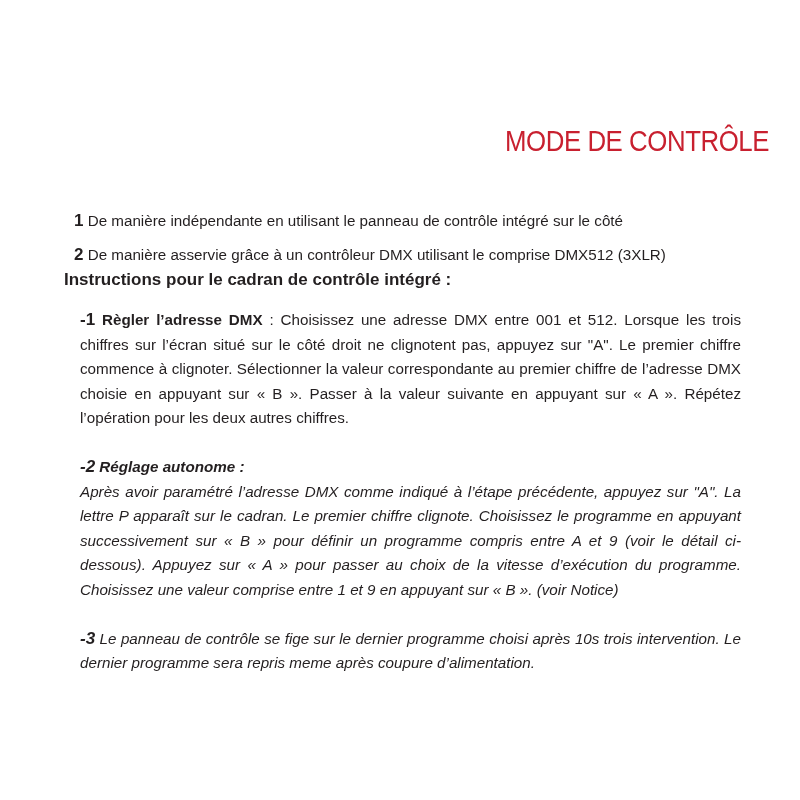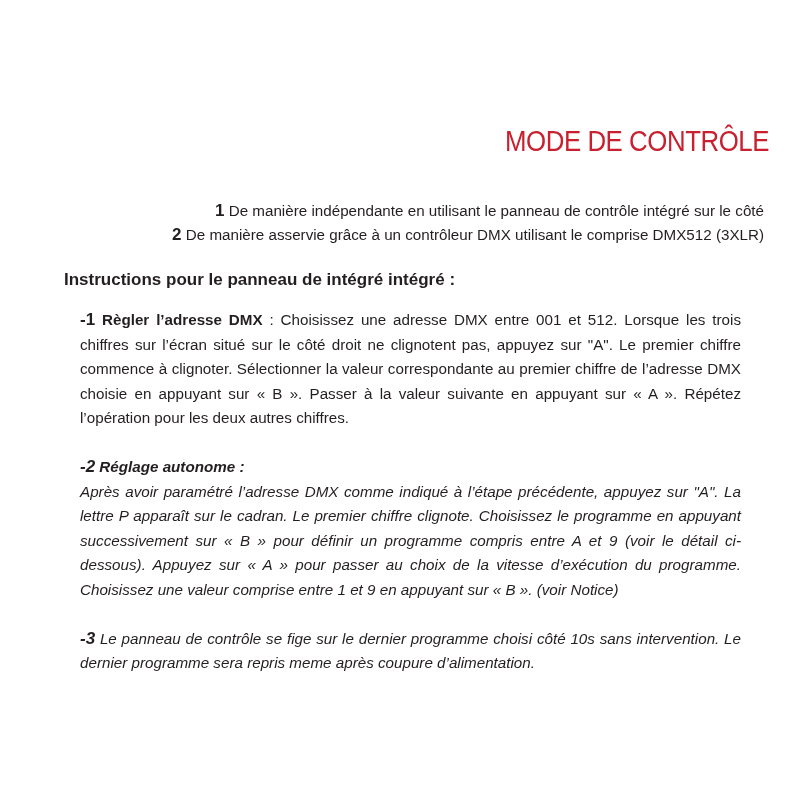--- a/index.html
+++ b/index.html
@@ -30,21 +30,21 @@
       white-space: nowrap;
     }
     .modes {
       position: absolute;
       top: 199px;
       left: 64px;
       width: 700px;
       font-size: 15.2px;
       line-height: 24px;
     }
-    .modes p { margin: 0; white-space: nowrap; text-align: right; }
+    .modes p { margin: 10px; white-space: nowrap; }
     .num { font-weight: bold; font-size: 17px; }
     .instructions {
       position: absolute;
       top: 268px;
       left: 64px;
       width: 693px;
       font-size: 15.2px;
       line-height: 24.6px;
     }
     .instructions h2 {
@@ -65,20 +65,20 @@
 <body>
 
 <h1 class="title">MODE DE CONTRÔLE</h1>
 
 <div class="modes">
   <p><span class="num">1</span><span> De manière indépendante en utilisant le panneau de contrôle intégré sur le côté</span></p>
   <p><span class="num">2</span><span> De manière asservie grâce à un contrôleur DMX utilisant le comprise DMX512 (3XLR)</span></p>
 </div>
 
 <div class="instructions">
-  <h2>Instructions pour le panneau de intégré intégré :</h2>
+  <h2>Instructions pour le cadran de contrôle intégré :</h2>
 
   <p class="step"><span class="step-num">-1</span><span class="step-title"> Règler l’adresse DMX</span><span> : Choisissez une adresse DMX entre 001 et 512. Lorsque les trois chiffres sur l’écran situé sur le côté droit ne clignotent pas, appuyez sur "A". Le premier chiffre commence à clignoter. Sélectionner la valeur correspondante au premier chiffre de l’adresse DMX choisie en appuyant sur « B ». Passer à la valeur suivante en appuyant sur « A ». Répétez l’opération pour les deux autres chiffres.</span></p>
 
   <p class="step"><span class="step-num">-2</span><span class="step-title"> Réglage autonome :</span><br><span>Après avoir paramétré l’adresse DMX comme indiqué à l’étape précédente, appuyez sur "A". La lettre P apparaît sur le cadran. Le premier chiffre clignote. Choisissez le programme en appuyant successivement sur « B » pour définir un programme compris entre A et 9 (voir le détail ci-dessous). Appuyez sur « A » pour passer au choix de la vitesse d’exécution du programme. Choisissez une valeur comprise entre 1 et 9 en appuyant sur « B ». (voir Notice)</span></p>
 
-  <p class="step"><span class="step-num">-3</span><span> Le panneau de contrôle se fige sur le dernier programme choisi côté 10s sans intervention. Le dernier programme sera repris meme après coupure d’alimentation.</span></p>
+  <p class="step"><span class="step-num">-3</span><span> Le panneau de contrôle se fige sur le dernier programme choisi après 10s trois intervention. Le dernier programme sera repris meme après coupure d’alimentation.</span></p>
 </div>
 
 </body></html>

